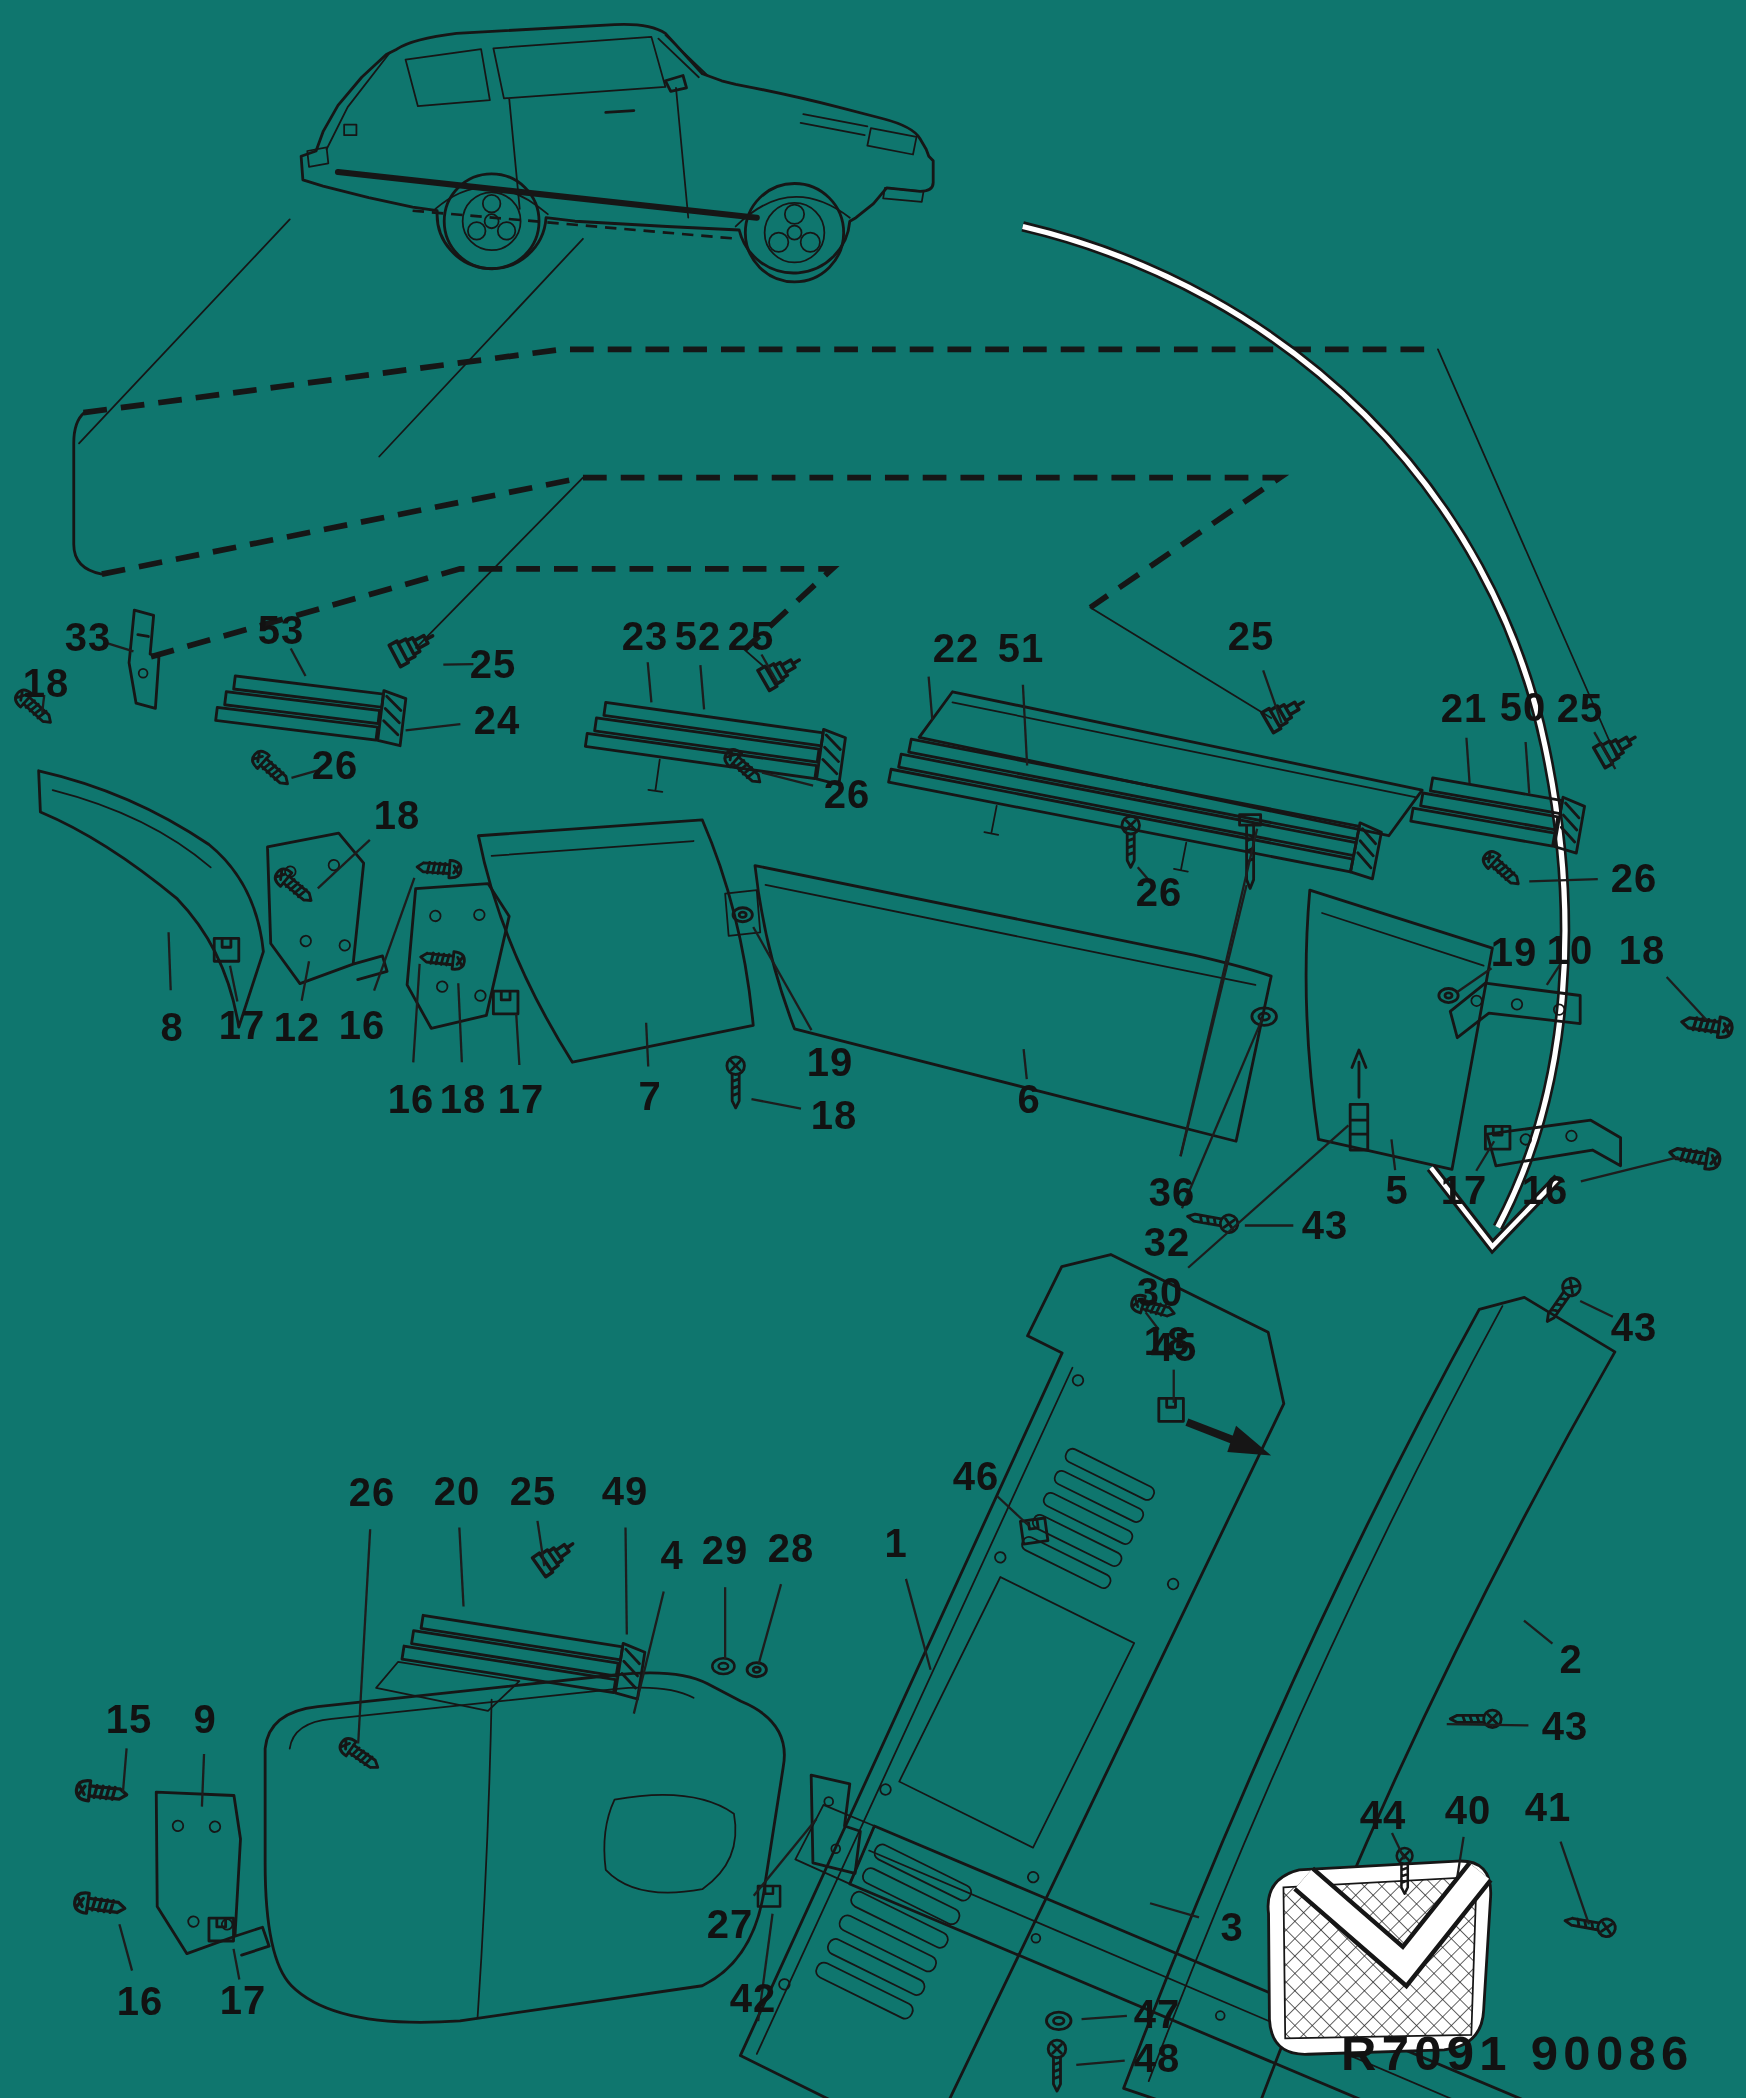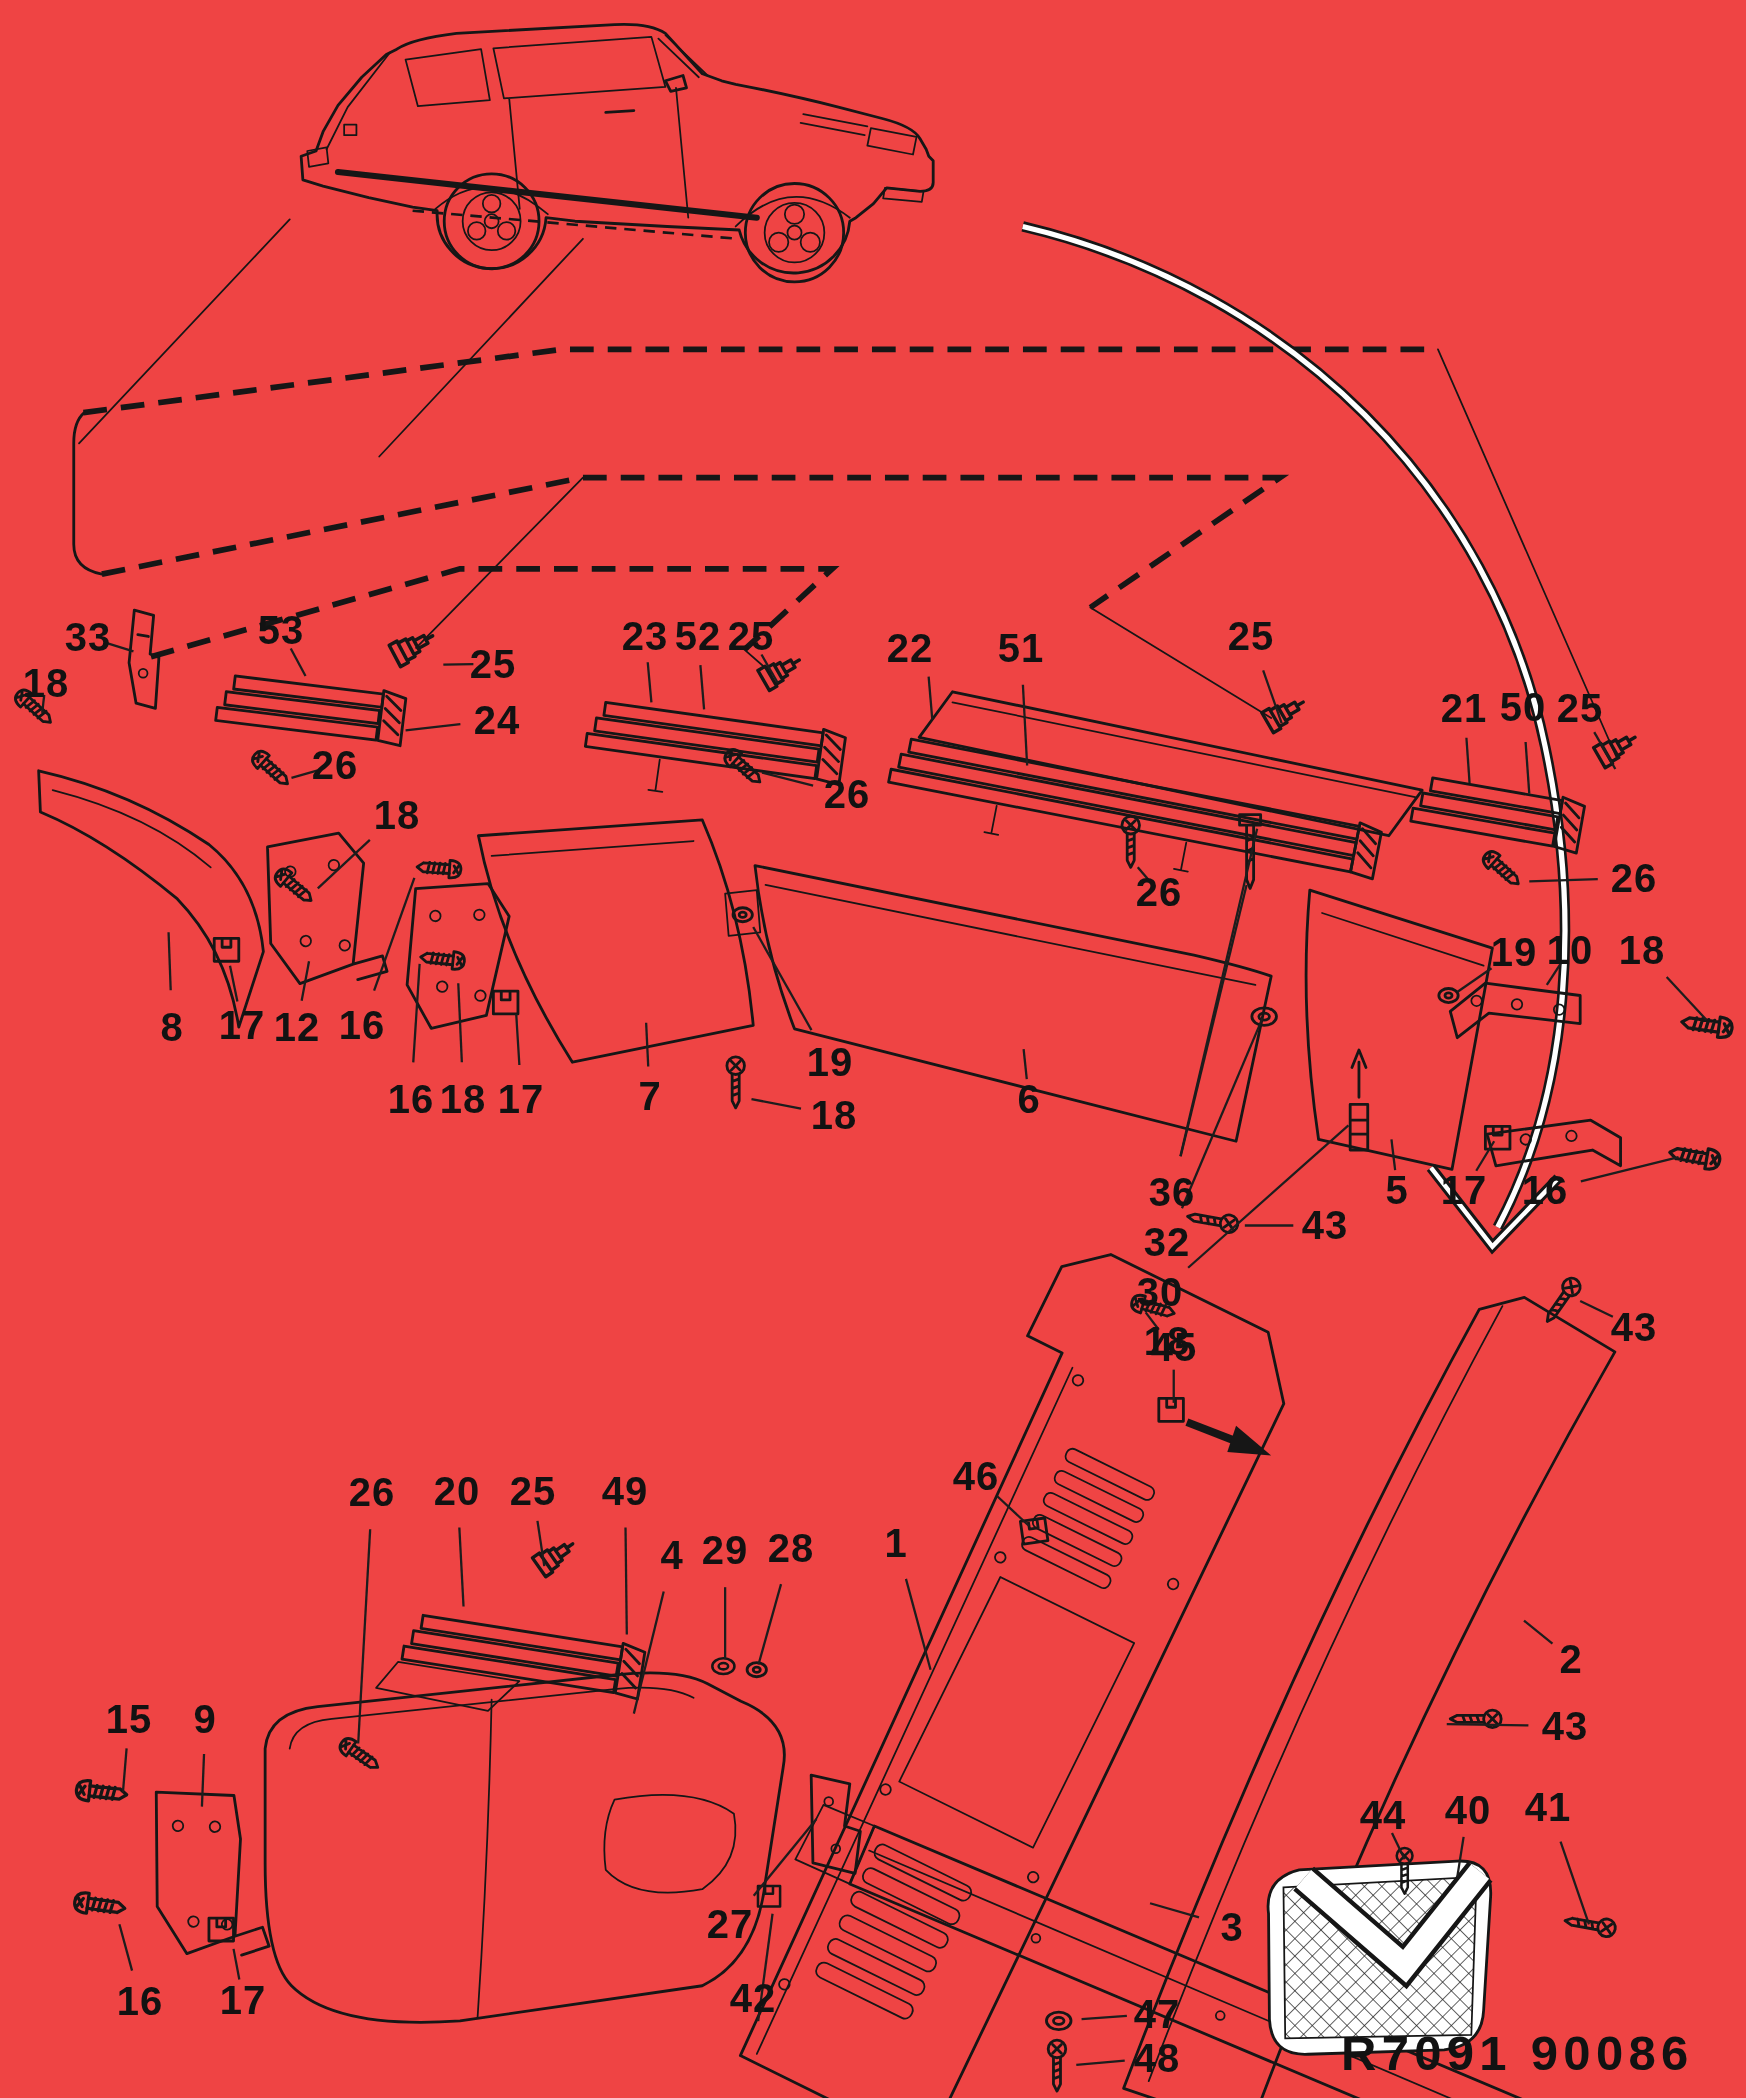--- a/index.html
+++ b/index.html
@@ -1,16 +1,16 @@
 <!DOCTYPE html>
 <html style="font-size:14px"><head>
 <meta charset="utf-8">
 <style>
   html,body{margin:0;padding:0;background:#fff;}
-  #stage{position:relative;width:1747px;height:2099px;background:#ef4444;overflow:hidden;
+  #stage{position:relative;width:1747px;height:2099px;background:#0f766e;overflow:hidden;
          font-family:"Liberation Sans",sans-serif;}
   #art,#leads{position:absolute;left:0;top:0;width:1747px;height:2099px;}
   #callout-layer{position:absolute;left:0;top:0;width:1747px;height:2099px;}
   .callout{position:absolute;transform:translate(-50%,-50%);
            font:700 40px/1 "Liberation Sans",sans-serif;color:#121212;letter-spacing:0.9px;
            white-space:nowrap;}
   .caption{position:absolute;left:1341px;top:2029px;
            font:700 49px/1 "Liberation Sans",sans-serif;letter-spacing:5.3px;color:#121212;}
   .ln{fill:none;stroke:#161616;stroke-width:3.2;stroke-linecap:round;stroke-linejoin:round;}
   .thin{stroke-width:2;}
@@ -454,21 +454,21 @@
 <div id="callout-layer">
       <div class="callout" style="left: 88px; top: 637px;">33</div>
       <div class="callout" style="left: 46px; top: 683px;">18</div>
       <div class="callout" style="left: 281px; top: 630px;">53</div>
       <div class="callout" style="left: 493px; top: 664px;">25</div>
       <div class="callout" style="left: 497px; top: 720px;">24</div>
       <div class="callout" style="left: 335px; top: 765px;">26</div>
       <div class="callout" style="left: 645px; top: 636px;">23</div>
       <div class="callout" style="left: 698px; top: 636px;">52</div>
       <div class="callout" style="left: 751px; top: 636px;">25</div>
-      <div class="callout" style="left: 910px; top: 648px;">22</div>
+      <div class="callout" style="left: 956px; top: 648px;">22</div>
       <div class="callout" style="left: 1021px; top: 648px;">51</div>
       <div class="callout" style="left: 1251px; top: 636px;">25</div>
       <div class="callout" style="left: 847px; top: 794px;">26</div>
       <div class="callout" style="left: 1464px; top: 708px;">21</div>
       <div class="callout" style="left: 1523px; top: 707px; text-align: center;">50</div>
       <div class="callout" style="left: 1580px; top: 708px;">25</div>
       <div class="callout" style="left: 1634px; top: 878px;">26</div>
       <div class="callout" style="left: 397px; top: 815px;">18</div>
       <div class="callout" style="left: 172px; top: 1027px;">8</div>
       <div class="callout" style="left: 242px; top: 1025px;">17</div>

